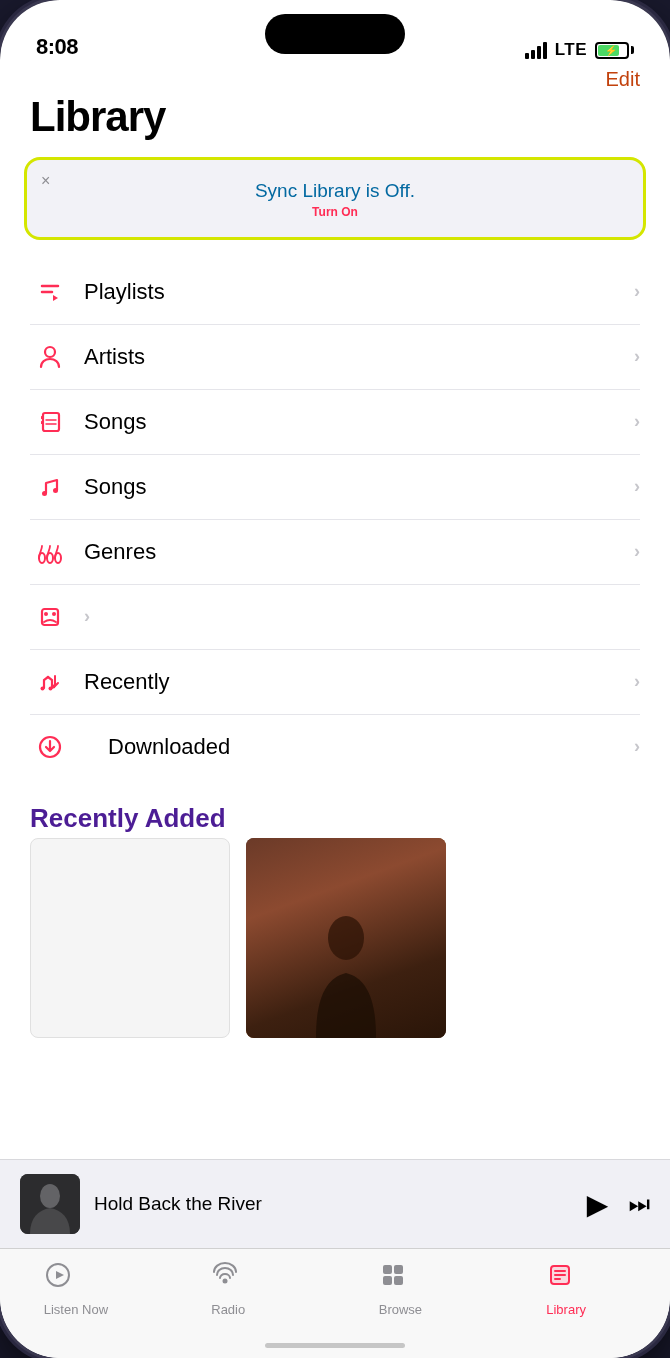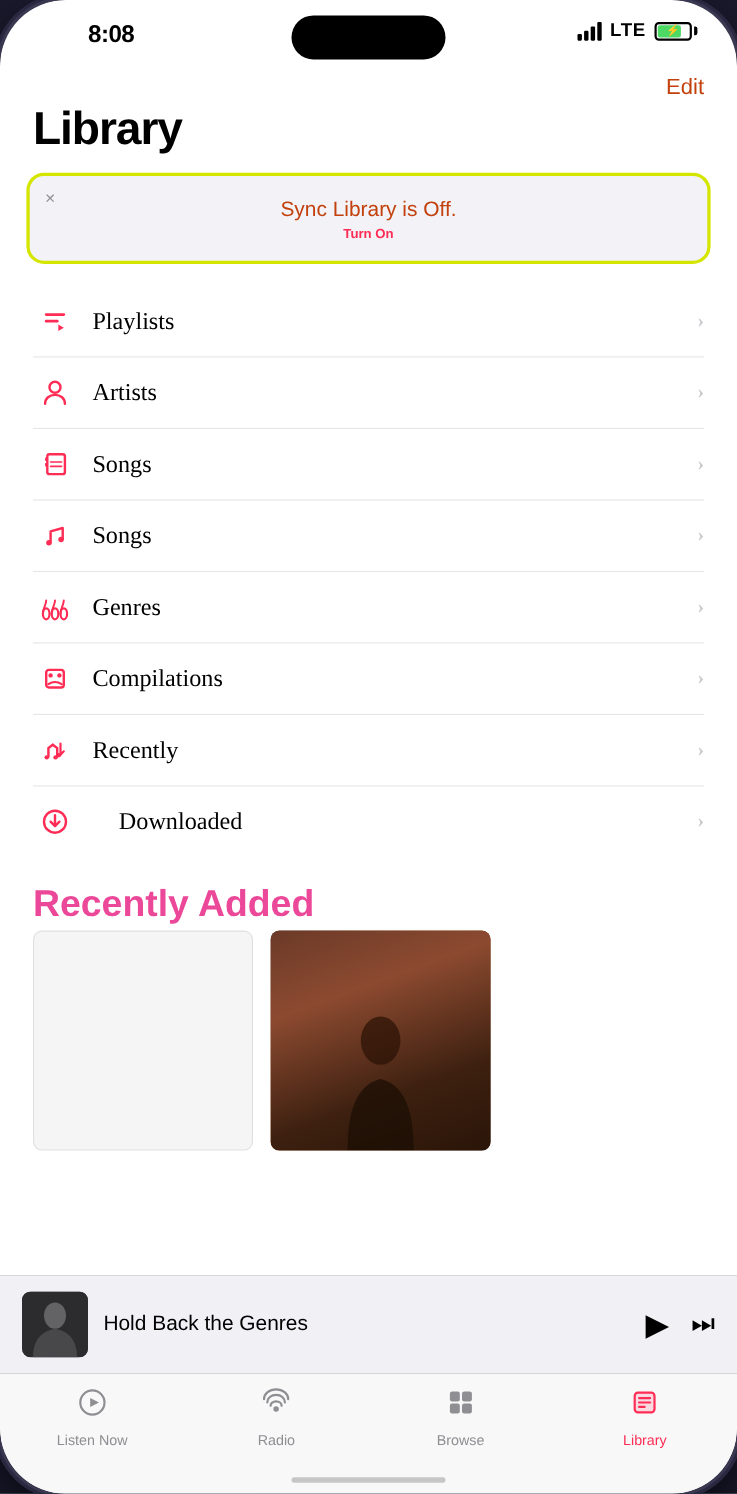--- a/index.html
+++ b/index.html
@@ -24,25 +24,24 @@
       position: absolute;
       top: 0; left: 0; right: 0; bottom: 0;
       background: #ffffff;
       border-radius: 58px;
       overflow: hidden;
     }
     
     .status-bar {
       display: flex;
       justify-content: space-between;
-      align-items: flex-start;
+      align-items: flex-end;
       padding: 18px 36px 0;
       height: 60px;
       position: relative;
-      margin-left: 44px;
     }
     .status-time {
       font-size: 22px;
       font-weight: 600;
       color: #000;
       letter-spacing: -0.5px;
     }
     .status-right {
       display: flex;
       align-items: center;
@@ -151,33 +150,32 @@
     .sync-close {
       position: absolute;
       top: 12px;
       left: 14px;
       font-size: 16px;
       color: #8e8e93;
       cursor: pointer;
     }
     .sync-text {
       font-size: 19px;
-      color: #c2410c;
+      color: #0369a1;
       text-align: center;
       line-height: 1.4;
     }
     .sync-turn-on {
       color: #ff2d55;
       font-weight: 700;
       font-size: 12px;
     }
     
     .menu-list {
       padding: 0 30px;
-      font-family: Liberation Serif, serif;
     }
     .menu-item {
       display: flex;
       align-items: center;
       padding: 18px 0;
       border-bottom: 1px solid #e5e5ea;
       cursor: pointer;
       position: relative;
     }
     .menu-item:last-child {
@@ -202,23 +200,23 @@
     .menu-chevron {
       color: #c7c7cc;
       font-size: 18px;
       font-weight: 600;
     }
     
     .recently-added-section {
       padding: 24px 30px 0;
     }
     .recently-title {
-      font-size: 34px;
+      font-size: 26px;
       font-weight: 800;
-      color: #ec4899;
+      color: #4c1d95;
       margin-bottom: 4px;
     }
     .recently-grid {
       display: flex;
       gap: 16px;
     }
     .album-thumb {
       width: 200px;
       height: 200px;
       border-radius: 8px;
@@ -287,21 +285,21 @@
       border-top: 1px solid #d0d0d0;
       display: flex;
       justify-content: space-around;
       align-items: flex-start;
       padding: 12px 0 24px;
       height: 110px;
     }
     .tab-item {
       display: flex;
       flex-direction: column;
-      align-items: center;
+      align-items: flex-start;
       gap: 6px;
       cursor: pointer;
       min-width: 80px;
     }
     .tab-icon {
       font-size: 26px;
       color: #8e8e93;
     }
     .tab-icon-active {
       color: #ff2d55;
@@ -464,21 +462,20 @@
 
       <div class="menu-item">
         <div class="menu-icon svg-icon">
           <svg width="28" height="28" viewBox="0 0 28 28" fill="none">
             <rect x="6" y="6" width="16" height="16" rx="2.5" stroke="#ff2d55" stroke-width="2.2" fill="none"></rect>
             <circle cx="10" cy="11" r="2" fill="#ff2d55"></circle>
             <circle cx="18" cy="11" r="2" fill="#ff2d55"></circle>
             <path d="M8 19 Q14 15 20 19" stroke="#ff2d55" stroke-width="2" stroke-linecap="round" fill="none"></path>
           </svg>
         </div>
-        <span class="menu-label">Compilations</span>
         <span class="menu-chevron">›</span>
       </div>
 
       <div class="menu-item">
         <div class="menu-icon svg-icon">
           <svg width="28" height="28" viewBox="0 0 28 28" fill="none">
             <path d="M8 20 L8 12 L12 9" stroke="#ff2d55" stroke-width="2.2" stroke-linecap="round" fill="none"></path>
             <path d="M16 20 L16 12 L12 9" stroke="#ff2d55" stroke-width="2.2" stroke-linecap="round" fill="none"></path>
             <circle cx="6.5" cy="20.5" r="2" fill="#ff2d55"></circle>
             <circle cx="14.5" cy="20.5" r="2" fill="#ff2d55"></circle>
@@ -524,21 +521,21 @@
       <div class="np-art">
         <div class="np-art-figure">
           
           <svg width="60" height="60" viewBox="0 0 60 60" fill="none" style="width:100%;height:100%;">
             <rect width="60" height="60" fill="#2c2c2e"></rect>
             <ellipse cx="30" cy="22" rx="10" ry="12" fill="#636366"></ellipse>
             <path d="M10 60 C10 44 18 36 30 34 C42 36 50 44 50 60Z" fill="#48484a"></path>
           </svg>
         </div>
       </div>
-      <span class="np-title">Hold Back the Genres</span>
+      <span class="np-title">Hold Back the River</span>
       <div class="np-controls">
         <button class="np-play" style="background:none;border:none;cursor:pointer;font-size:28px;">▶</button>
         <button class="np-skip" style="background:none;border:none;cursor:pointer;font-size:24px;">⏭</button>
       </div>
     </div>
 
     <div class="tab-bar">
 
       <div class="tab-item">
         <div class="tab-icon">

